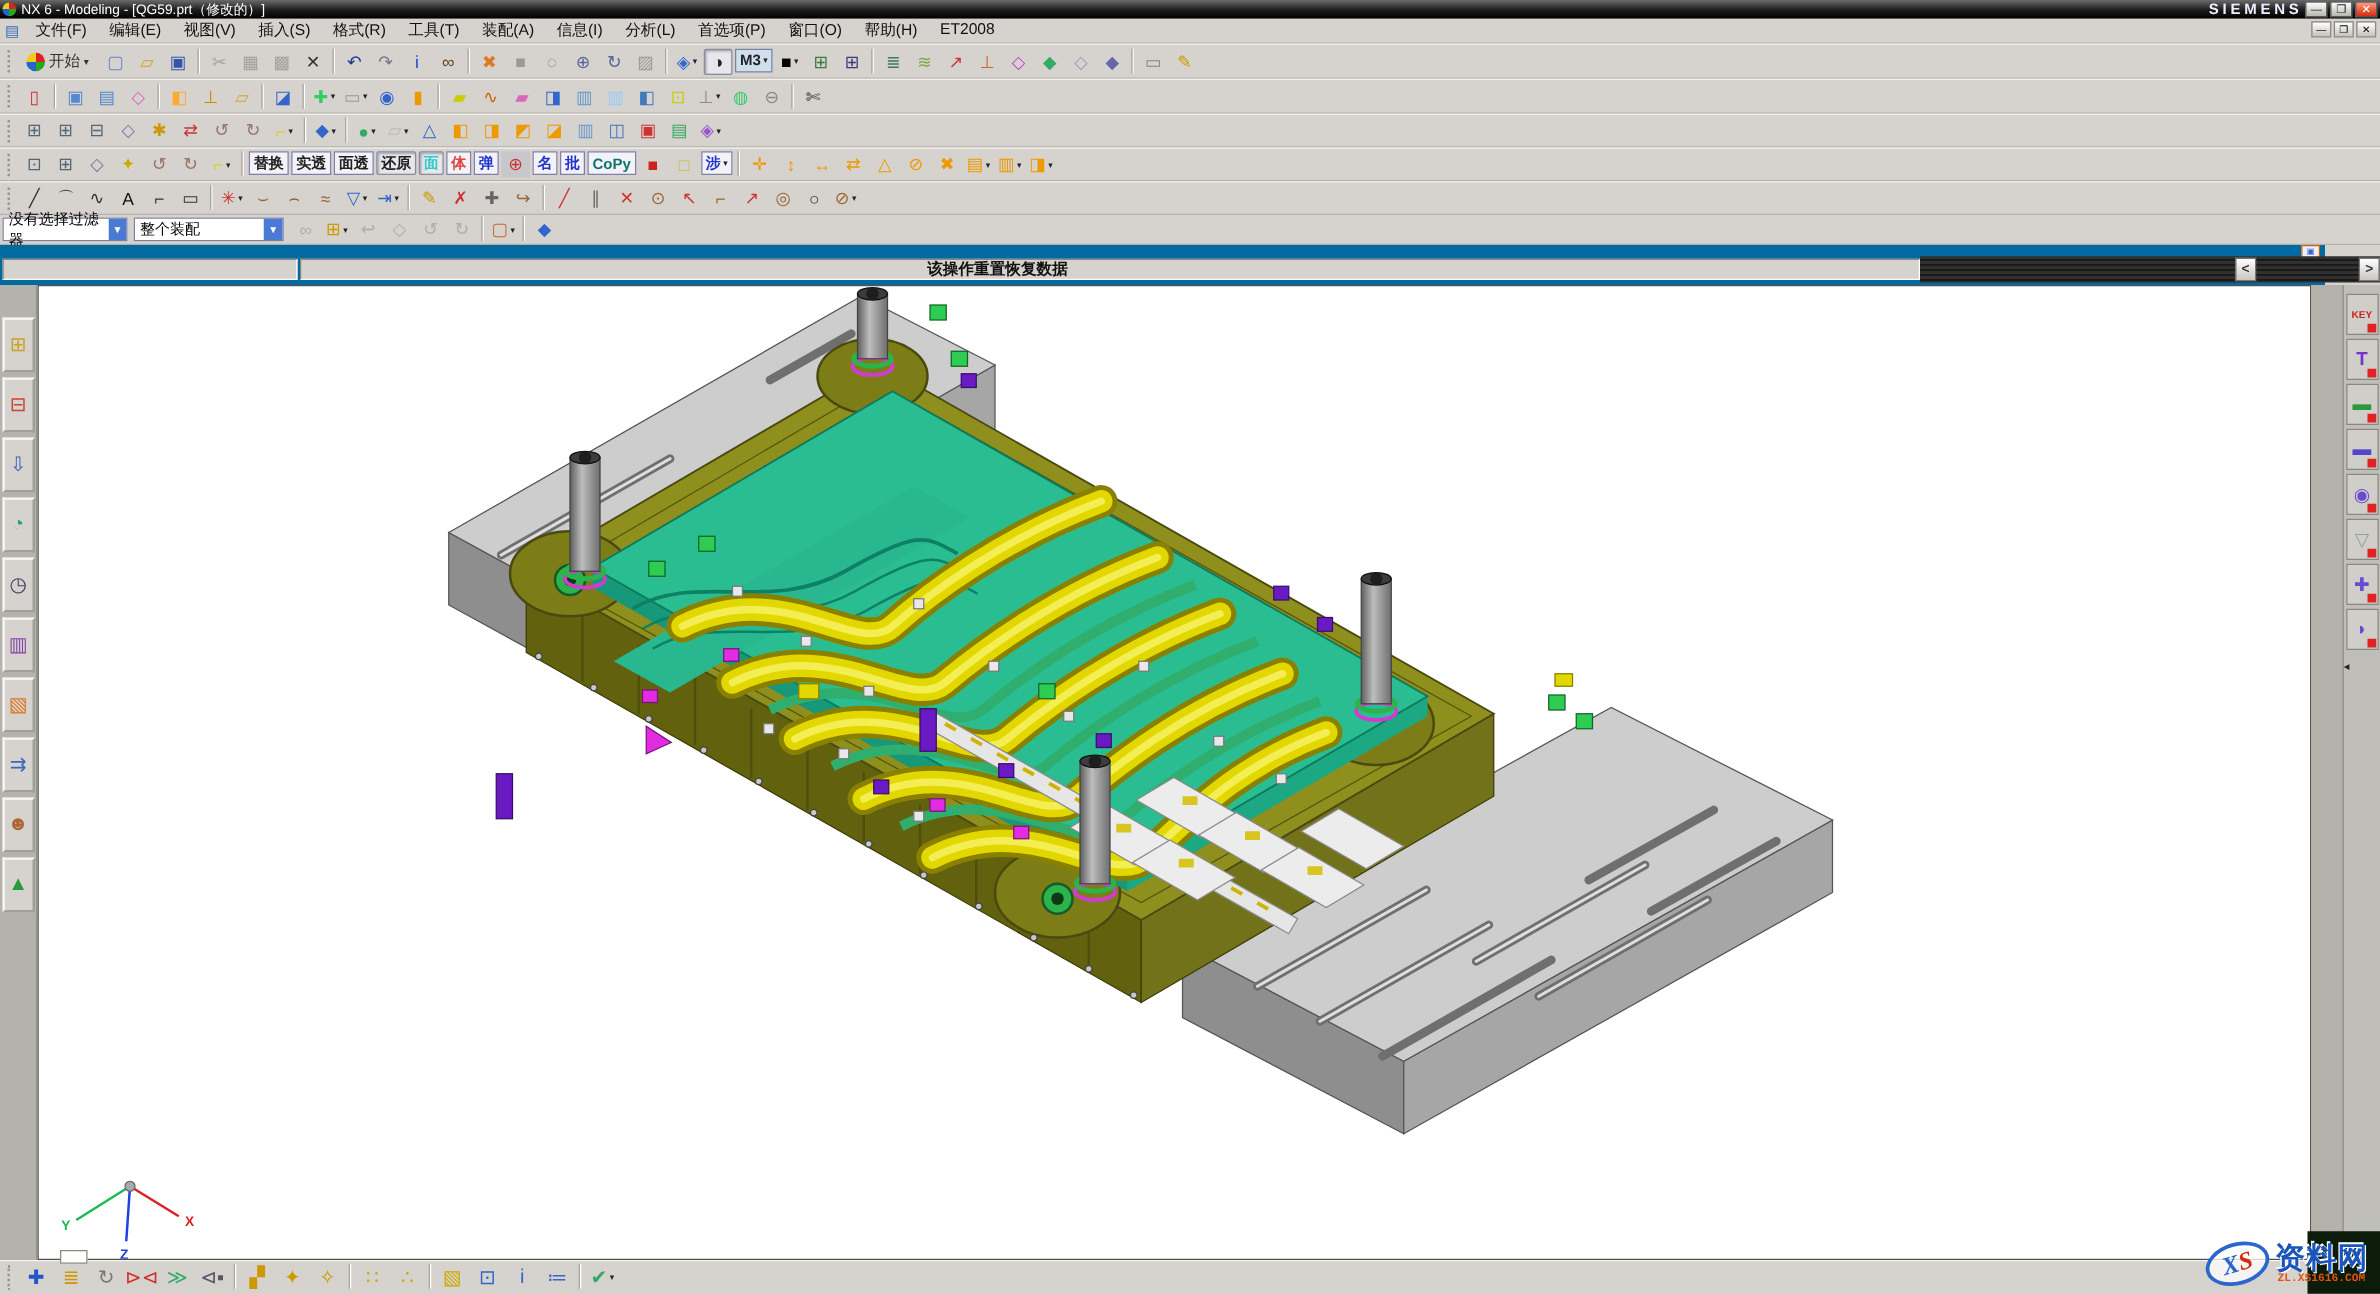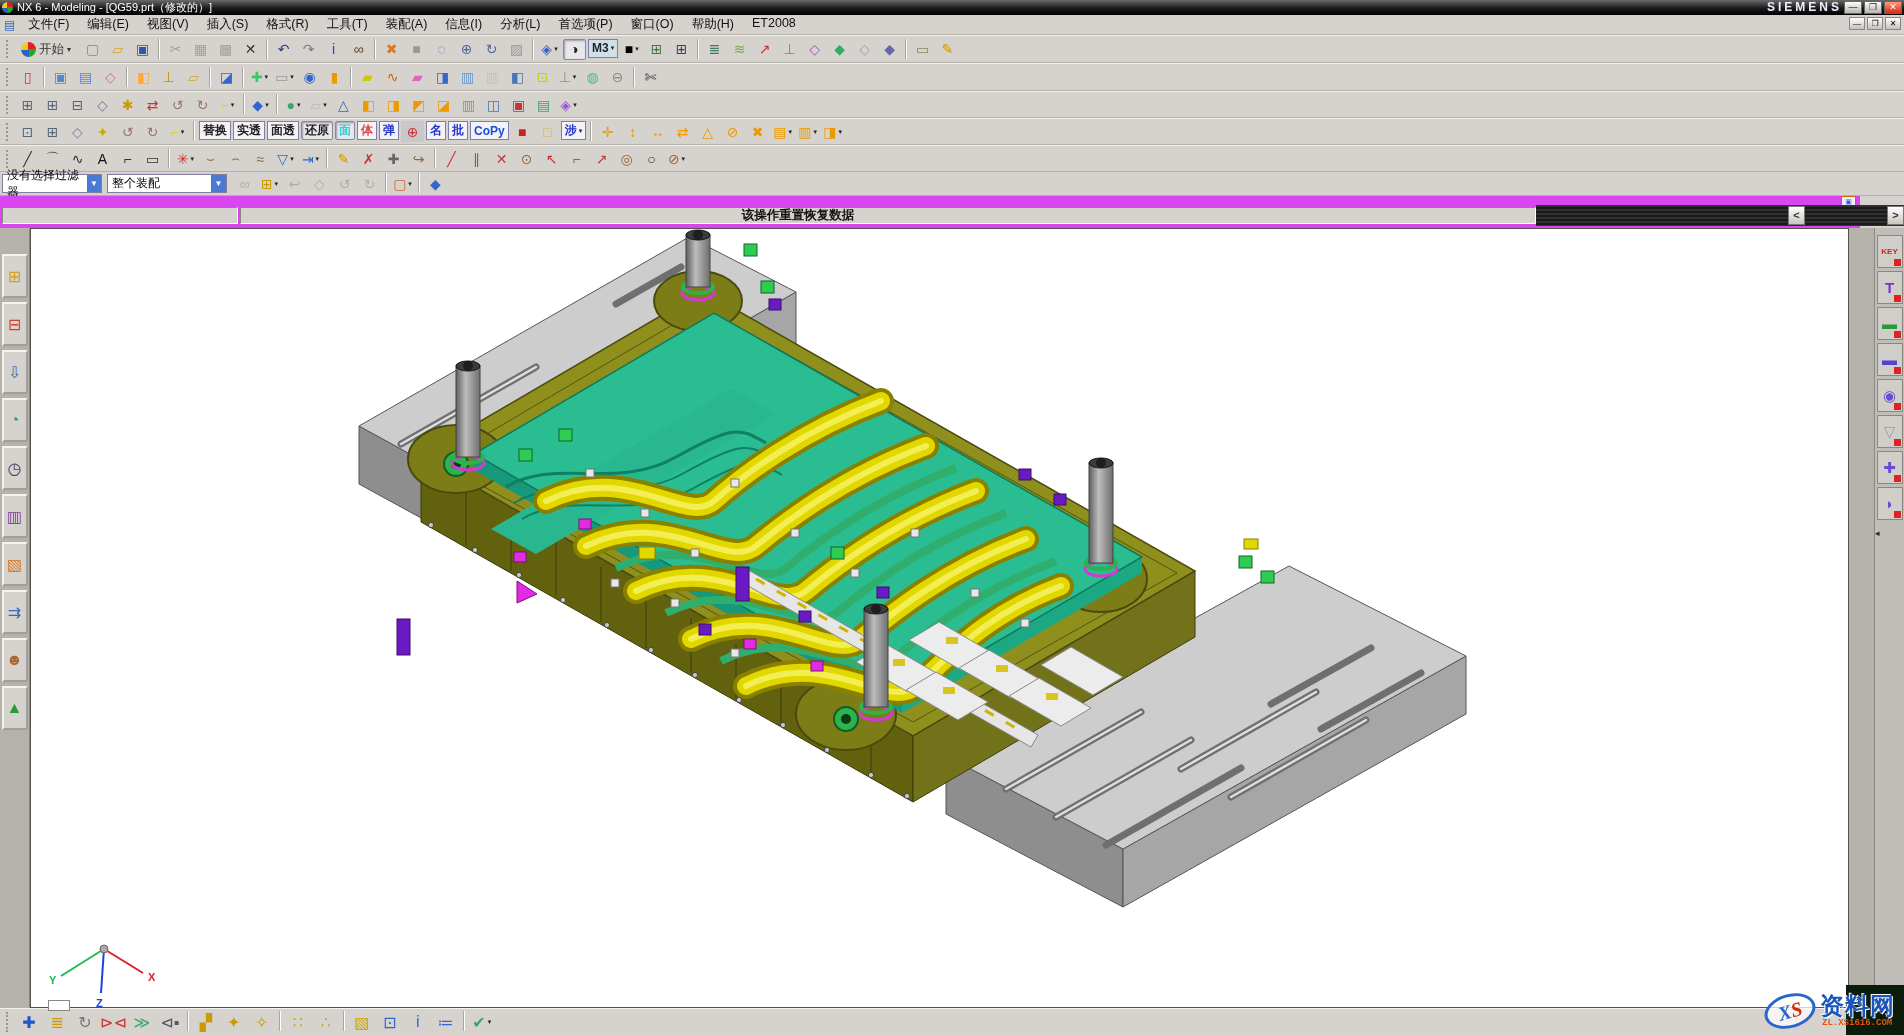--- a/index.html
+++ b/index.html
@@ -54,21 +54,21 @@
 
   
   #selbar { left:0; top:172px; width:1904px; height:24px; background:#d6d3ce;
     display:flex; align-items:center; padding-left:2px; border-bottom:1px solid #b4b1aa; }
   .ddl { display:flex; align-items:center; height:19px; background:#fff;
     border:1px solid #7f7f9f; font-size:12px; padding-left:4px; margin-right:5px; }
   .ddl .arr { width:15px; height:17px; margin-left:auto; background:#4a7ad4; color:#fff;
     font-size:8px; display:flex; align-items:center; justify-content:center; }
 
   
-  #msgband { left:0; top:196px; width:1860px; height:32px; background:#d946ef; }
+  #msgband { left:0; top:196px; width:1860px; height:32px; background:#0369a1; }
   .sunk { position:absolute; top:11px; height:17px; border:1px solid;
     border-color:#8a8780 #fff #fff #8a8780; background:#d6d3ce; }
   #msg-left { left:2px; width:236px; }
   #msg-main { left:240px; width:1296px; font-size:12.5px; font-weight:bold; color:#111;
     display:flex; align-items:center; justify-content:center; padding-right:180px; }
   #msg-dark { position:absolute; left:1536px; top:9px; width:368px; height:21px;
     background:repeating-linear-gradient(#303030 0 2px,#1a1a1a 2px 4px); display:flex; align-items:center; }
   .scrbtn { width:17px; height:19px; background:linear-gradient(#fff,#c9c6bf);
     border:1px solid #777; font-size:11px; font-weight:bold; text-align:center; line-height:17px; color:#333; }
   #scr-left { margin-left:252px; }
@@ -469,21 +469,21 @@
       </span>
       <span class="tbi" style="color: rgb(204, 51, 51); background: rgb(200, 200, 204);">
         <i style="font-style: normal;">⊕</i>
       </span>
       <span class="tbi tbt" style="color: rgb(34, 51, 204);">
         <span>名</span>
       </span>
       <span class="tbi tbt" style="color: rgb(34, 51, 204);">
         <span>批</span>
       </span>
-      <span class="tbi tbt" style="color: #1d4ed8;">
+      <span class="tbi tbt" style="color: #0f766e;">
         <span>CoPy</span>
       </span>
       <span class="tbi" style="color: rgb(204, 34, 34);">
         <i style="font-style: normal;">■</i>
       </span>
       <span class="tbi" style="color: rgb(204, 187, 68);">
         <i style="font-style: normal;">□</i>
       </span>
       <span class="tbi tbt dd" style="color: rgb(34, 51, 204);">
         <span>涉</span>

